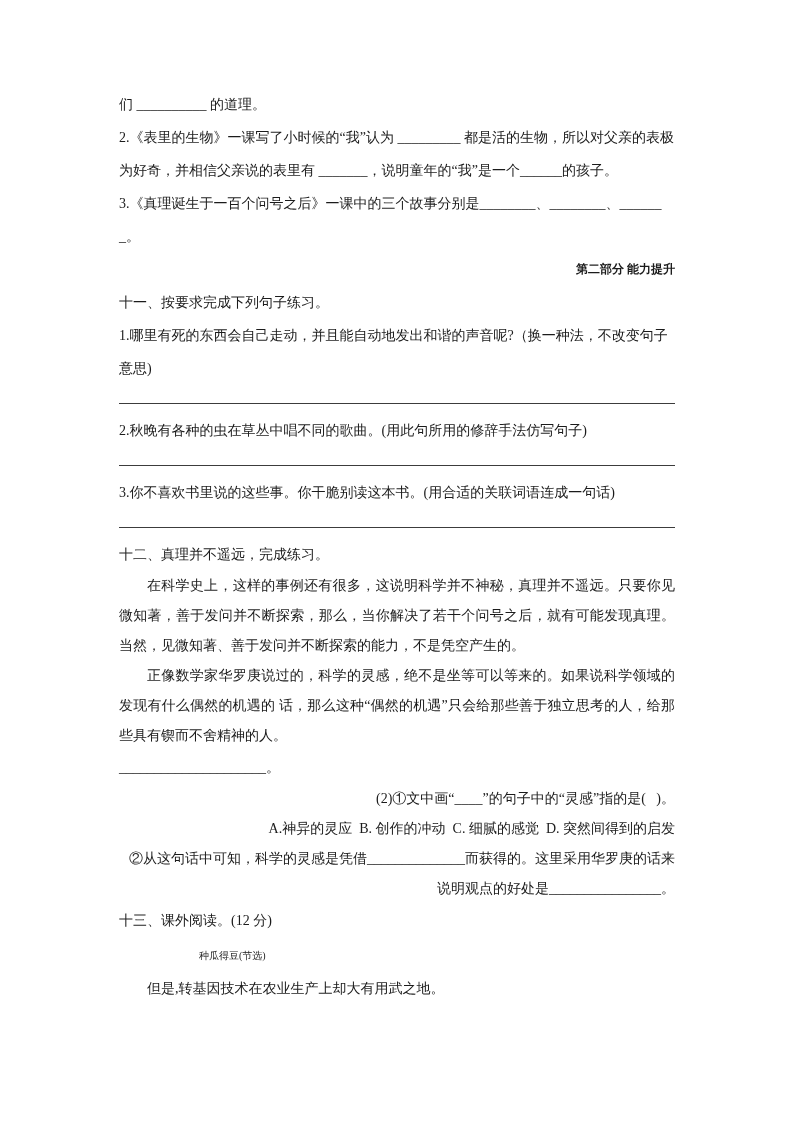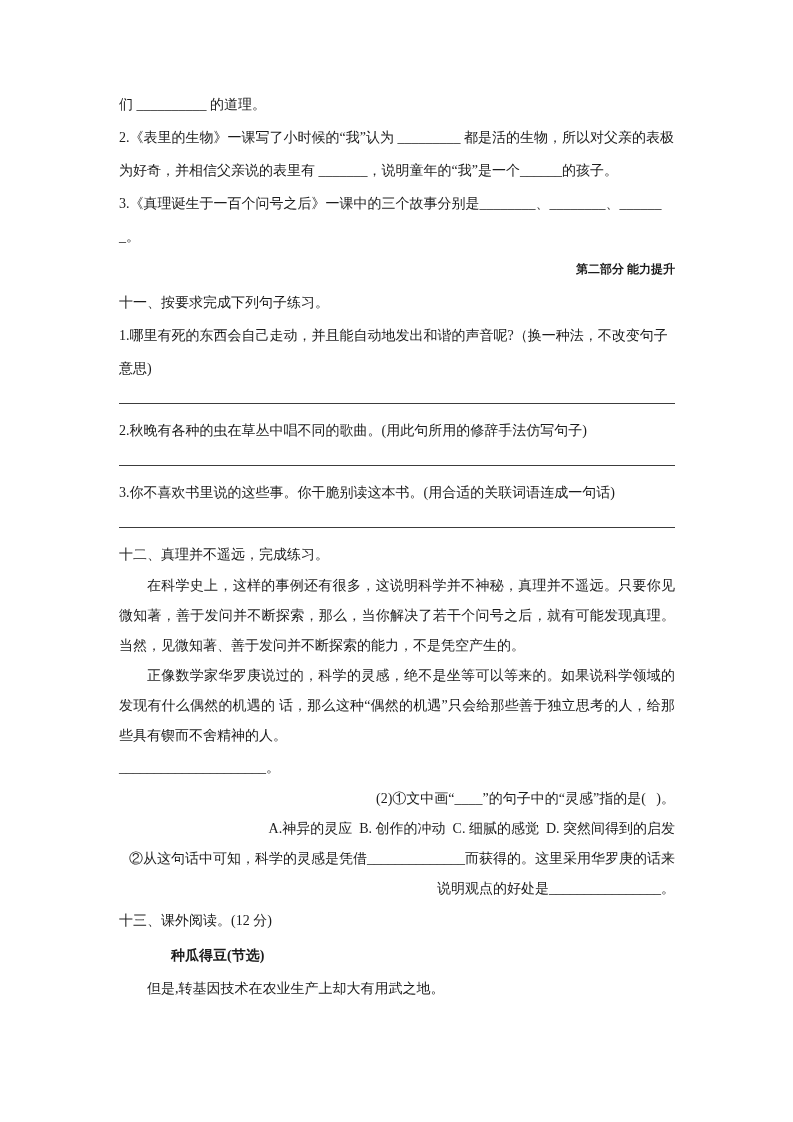--- a/index.html
+++ b/index.html
@@ -42,24 +42,24 @@
     word-break: break-all;
     text-align: justify;
   }
   .answer-line {
     height: 0;
     border-bottom: 1px solid #3c3c3c;
     margin: 18px 0 10px 0;
   }
   .indent2 { text-indent: 2em; }
   .subtitle {
-    font-size: 14px;
+    font-size: 10px;
     line-height: 33px;
-    font-weight: bold;
-    margin-left: 52px;
+    font-weight: normal;
+    margin-left: 80px;
     margin-top: 2px;
     white-space: pre-wrap;
   }
 </style>
 </head>
 <body>
 
 <div class="page">
   <div class="content">
 

